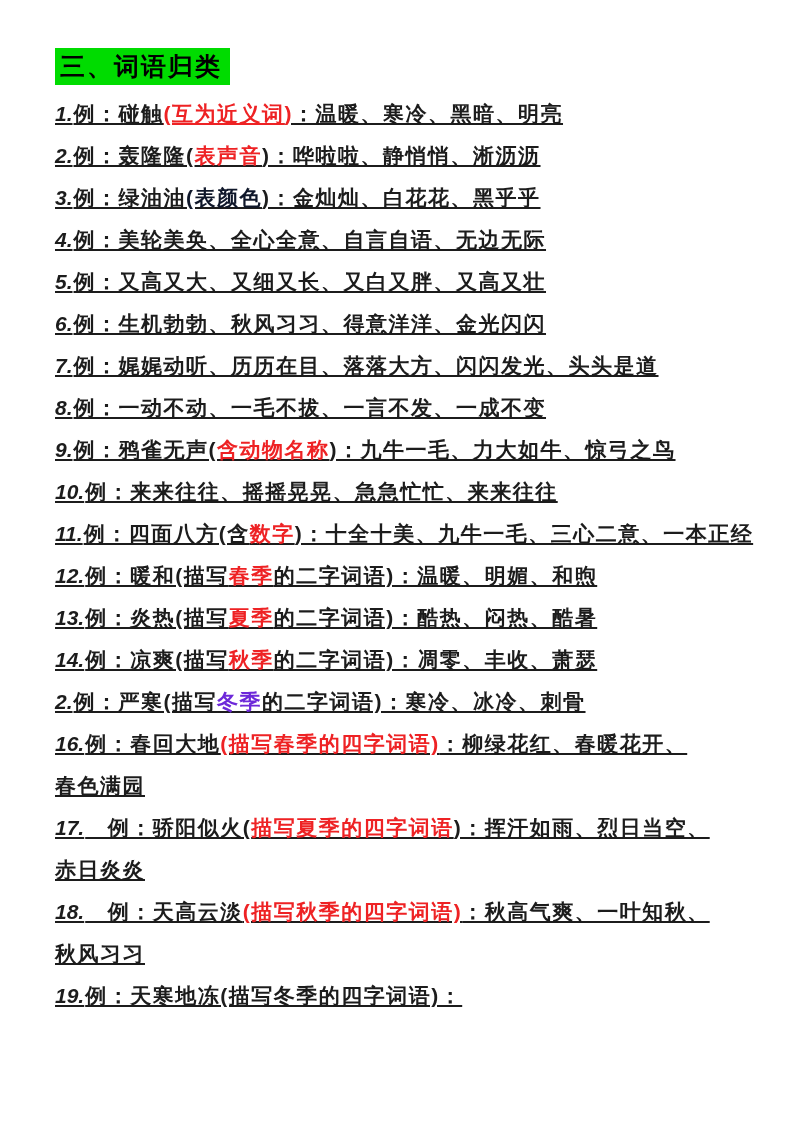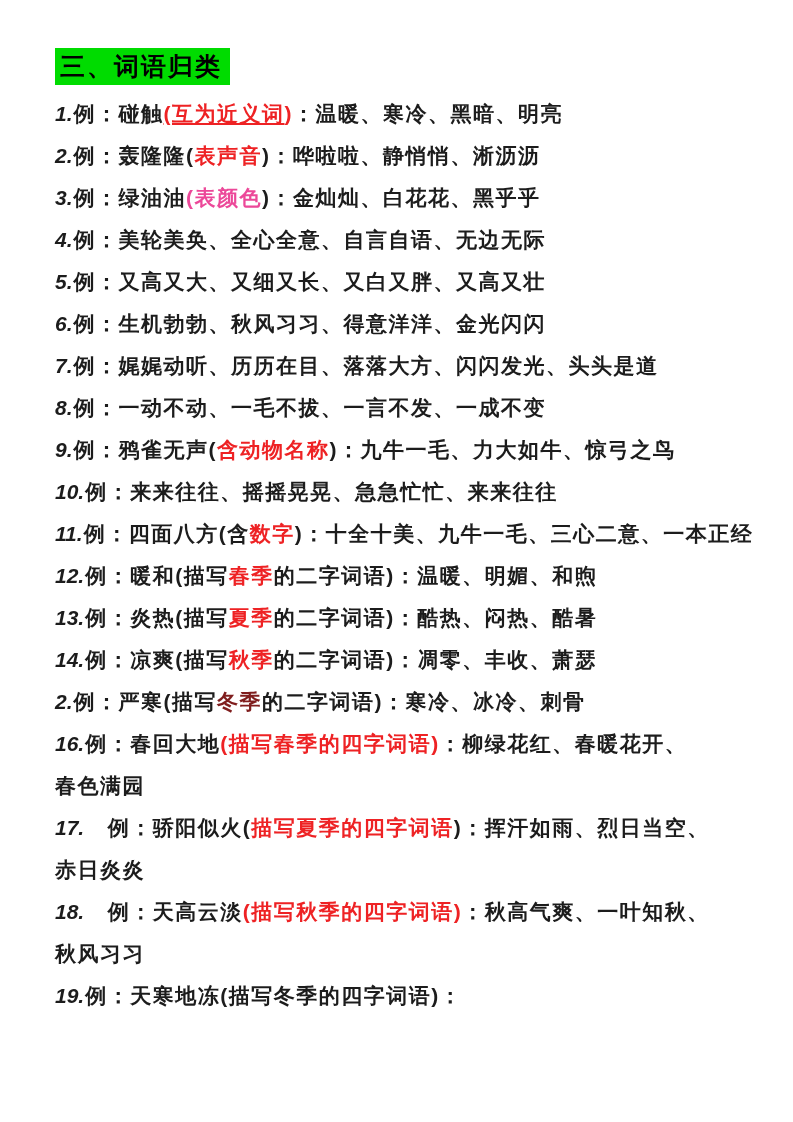--- a/index.html
+++ b/index.html
@@ -13,20 +13,21 @@
     background:#ffffff;
     font-family:"Liberation Sans","DejaVu Sans",sans-serif;
     font-weight:bold;
     color:var(--ink);
     overflow:hidden;
   }
   .page{
     box-sizing:border-box;
     width:670px;height:1122px;
     padding:48px 34px 0 55px;
+    text-decoration:underline;
   }
   .title{
     display:inline-block;
     font-size:25px;
     line-height:30px;
     padding:3px 8px 4px 5px;
     margin:0 0 16px 0;
     background:var(--hl);
     color:#000;
     letter-spacing:2px;
@@ -43,33 +44,33 @@
   .ul{text-decoration:underline;}
 </style>
 </head>
 <body>
 
 <div class="page">
   <h2 class="title">三、词语归类</h2>
 
   <p class="line"><span class="num">1.</span><span>例：碰触</span><span class="ul" style="color: rgb(238, 34, 36);">(互为近义词</span><span style="color: rgb(238, 34, 36);">)</span><span>：温暖、寒冷、黑暗、明亮</span></p>
   <p class="line"><span class="num">2.</span><span>例：轰隆隆(</span><span style="color: rgb(238, 34, 36);">表声音</span><span>)：哗啦啦、静悄悄、淅沥沥</span></p>
-  <p class="line"><span class="num">3.</span><span>例：绿油油</span><span style="color: #ec4899;">(表颜色</span><span>)：金灿灿、白花花、黑乎乎</span></p>
+  <p class="line"><span class="num">3.</span><span>例：绿油油</span><span style="color: #0f172a;">(表颜色</span><span>)：金灿灿、白花花、黑乎乎</span></p>
   <p class="line"><span class="num">4.</span><span>例：美轮美奂、全心全意、自言自语、无边无际</span></p>
   <p class="line"><span class="num">5.</span><span>例：又高又大、又细又长、又白又胖、又高又壮</span></p>
   <p class="line"><span class="num">6.</span><span>例：生机勃勃、秋风习习、得意洋洋、金光闪闪</span></p>
   <p class="line"><span class="num">7.</span><span>例：娓娓动听、历历在目、落落大方、闪闪发光、头头是道</span></p>
   <p class="line"><span class="num">8.</span><span>例：一动不动、一毛不拔、一言不发、一成不变</span></p>
   <p class="line"><span class="num">9.</span><span>例：鸦雀无声(</span><span style="color: rgb(238, 34, 36);">含动物名称</span><span>)：九牛一毛、力大如牛、惊弓之鸟</span></p>
   <p class="line"><span class="num">10.</span><span>例：来来往往、摇摇晃晃、急急忙忙、来来往往</span></p>
   <p class="line"><span class="num">11.</span><span>例：四面八方(含</span><span style="color: rgb(238, 34, 36);">数字</span><span>)：十全十美、九牛一毛、三心二意、一本正经</span></p>
   <p class="line"><span class="num">12.</span><span>例：暖和(描写</span><span style="color: rgb(238, 34, 36);">春季</span><span>的二字词语)：温暖、明媚、和煦</span></p>
   <p class="line"><span class="num">13.</span><span>例：炎热(描写</span><span style="color: rgb(238, 34, 36);">夏季</span><span>的二字词语)：酷热、闷热、酷暑</span></p>
   <p class="line"><span class="num">14.</span><span>例：凉爽(描写</span><span style="color: rgb(238, 34, 36);">秋季</span><span>的二字词语)：凋零、丰收、萧瑟</span></p>
-  <p class="line"><span class="num">2.</span><span>例：严寒(描写</span><span style="color: #7f1d1d;">冬季</span><span>的二字词语)：寒冷、冰冷、刺骨</span></p>
+  <p class="line"><span class="num">2.</span><span>例：严寒(描写</span><span style="color: #6d28d9;">冬季</span><span>的二字词语)：寒冷、冰冷、刺骨</span></p>
   <p class="line"><span class="num">16.</span><span>例：春回大地</span><span style="color: rgb(238, 34, 36);">(描写春季的四字词语)</span><span>：柳绿花红、春暖花开、</span></p>
   <p class="line cont"><span>春色满园</span></p>
   <p class="line"><span class="num">17.</span><span>　例：骄阳似火(</span><span style="color: rgb(238, 34, 36);">描写夏季的四字词语</span><span>)：挥汗如雨、烈日当空、</span></p>
   <p class="line cont"><span>赤日炎炎</span></p>
   <p class="line"><span class="num">18.</span><span>　例：天高云淡</span><span style="color: rgb(238, 34, 36);">(描写秋季的四字词语)</span><span>：秋高气爽、一叶知秋、</span></p>
   <p class="line cont"><span>秋风习习</span></p>
   <p class="line"><span class="num">19.</span><span>例：天寒地冻(描写冬季的四字词语)：</span></p>
 </div>
 
 </body></html>

